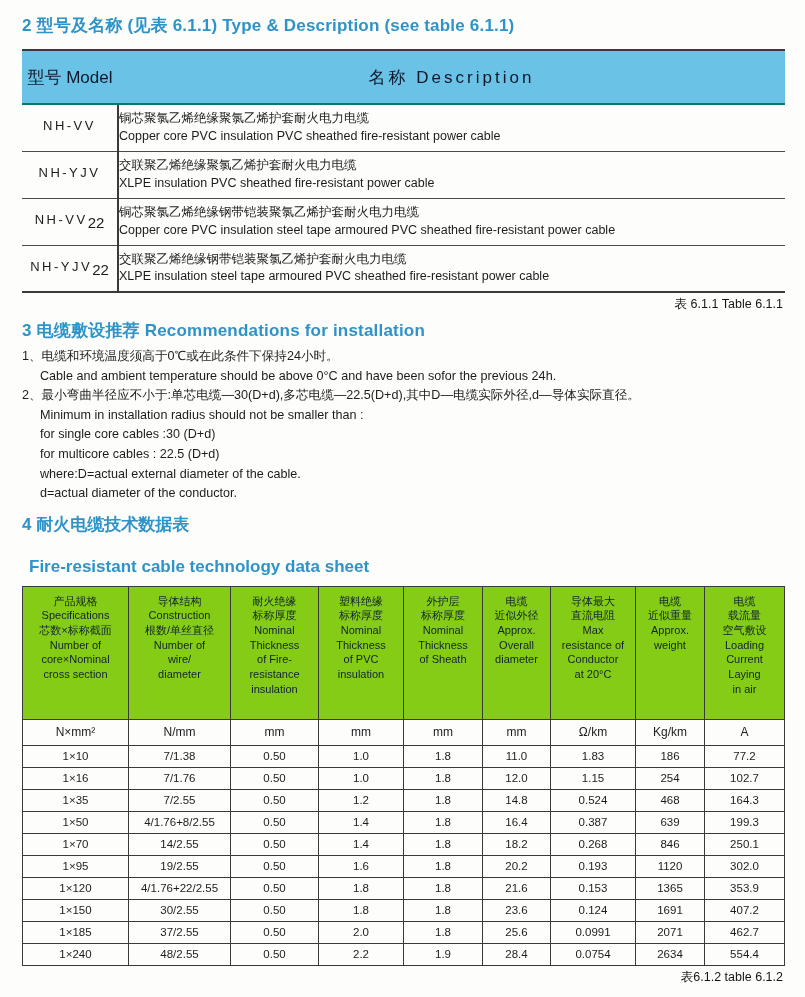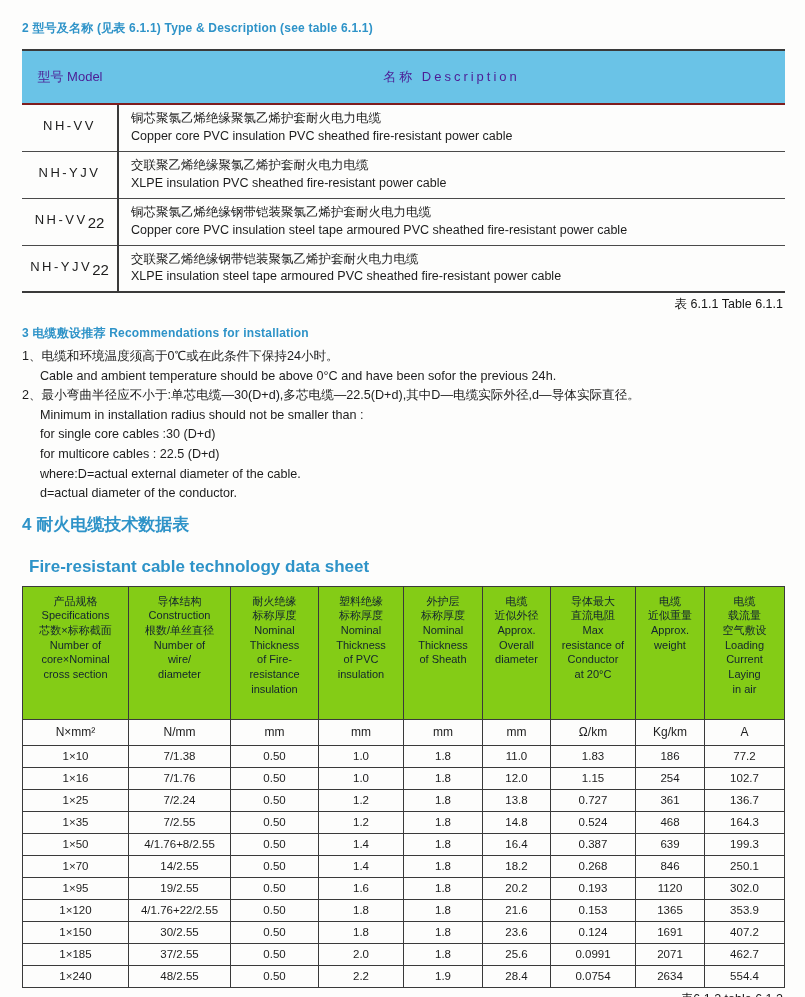--- a/index.html
+++ b/index.html
@@ -3,41 +3,41 @@
 <meta charset="utf-8">
 <style>
   * { box-sizing: border-box; margin: 0; padding: 0; }
   html, body { width: 805px; background: #f4f4f2; }
   body { font-family: "Liberation Sans", sans-serif; color: #1c1c1c; }
   .page {
     width: 805px; height: 997px; background: #fdfdfc;
     padding: 8px 20px 0 22px; overflow: hidden;
   }
   h2.sec-title {
-    font-size: 12px; font-weight: 700; color: #2e93c8;
-    margin: 12px 0 12px 0; letter-spacing: 0.2px;
+    font-size: 17px; font-weight: 700; color: #2e93c8;
+    margin: 6px 0 12px 0; letter-spacing: 0.2px;
   }
   
   table.type-table {
     width: 100%; border-collapse: collapse; table-layout: fixed;
     border-top: 2px solid #3a3a3a; border-bottom: 2px solid #3a3a3a;
   }
   table.type-table thead th {
     background: #6ac3e7; height: 54px; font-weight: 400;
-    font-size: 13px; color: #4c1d95; border-bottom: 2px solid #7f1d1d;
+    font-size: 17px; color: #0f172a; border-bottom: 2px solid #0f766e;
   }
   table.type-table thead th.desc-h { letter-spacing: 3px; }
   table.type-table tbody tr + tr td { border-top: 1.5px solid #4a4a4a; }
   td.model-cell {
     text-align: center; font-size: 13px; letter-spacing: 2.5px;
     height: 47px; white-space: nowrap;
   }
   td.model-cell sub { font-size: 15px; letter-spacing: 0; }
   td.desc-cell {
-    border-left: 2px solid #3a3a3a; padding: 5px 12px;
+    border-left: 2px solid #3a3a3a; padding: 5px 0;
     font-size: 12.5px; line-height: 1.42;
   }
   .caption { text-align: right; font-size: 12.5px; margin: 3px 2px 4px 0; color: #151515; }
   
   .install-lines { margin: 2px 0 8px 0; }
   .install-line { font-size: 12.6px; line-height: 19.6px; }
   .install-line.li-sub { padding-left: 18px; }
   
   .ds-heading { margin: 10px 0 8px 0; line-height: 22px; }
   .ds-heading .t1, .ds-heading .t2 {
@@ -227,31 +227,20 @@
           <td>7/1.76</td>
           <td>0.50</td>
           <td>1.0</td>
           <td>1.8</td>
           <td>12.0</td>
           <td>1.15</td>
           <td>254</td>
           <td>102.7</td>
         </tr>
 
-        <tr>
-          <td>1×25</td>
-          <td>7/2.24</td>
-          <td>0.50</td>
-          <td>1.2</td>
-          <td>1.8</td>
-          <td>13.8</td>
-          <td>0.727</td>
-          <td>361</td>
-          <td>136.7</td>
-        </tr>
 
         <tr>
           <td>1×35</td>
           <td>7/2.55</td>
           <td>0.50</td>
           <td>1.2</td>
           <td>1.8</td>
           <td>14.8</td>
           <td>0.524</td>
           <td>468</td>

